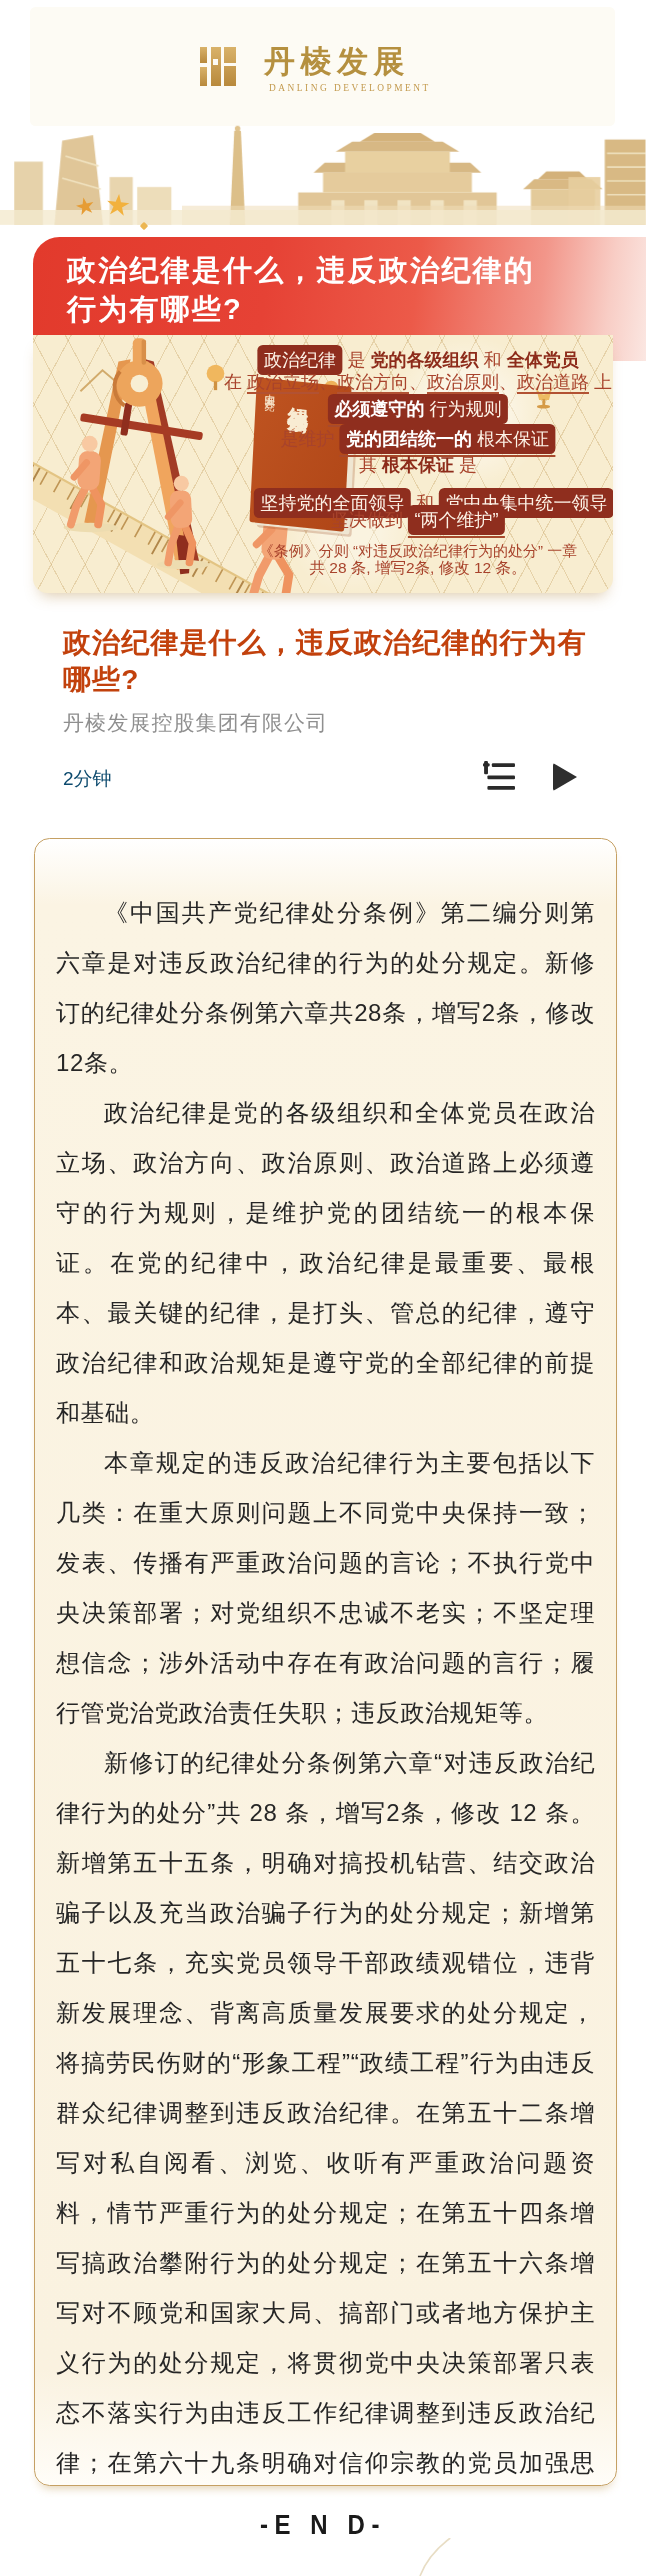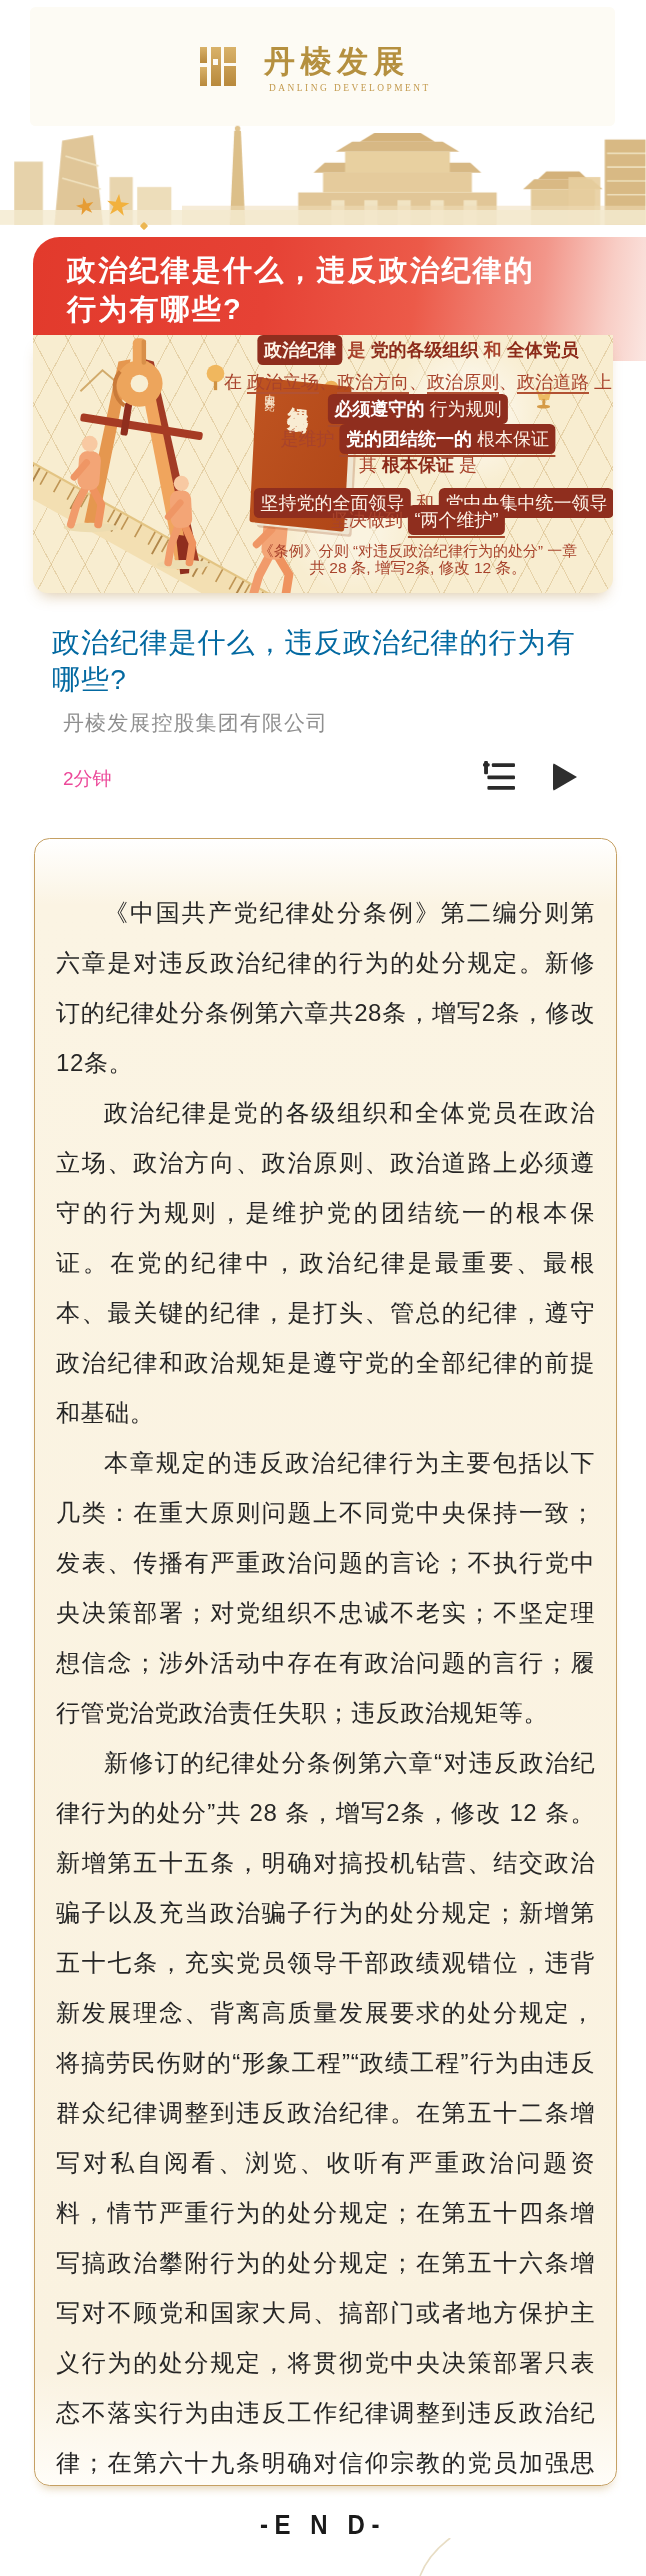--- a/index.html
+++ b/index.html
@@ -47,28 +47,28 @@
   .book-large{position:absolute;left:29px;top:10px;height:128px;writing-mode:vertical-rl;
               font-size:20.4px;font-weight:bold;color:#f9ecd3;letter-spacing:1.1px;}
   .igr{position:absolute;left:385px;transform:translateX(-50%);white-space:nowrap;z-index:3;
        color:#a8432c;font-size:18px;}
   .igr b{color:#8d2b1a;}
   .igbox{display:inline-block;background:#8f2e1e;color:#fdf3e7;border-radius:5.5px;
          padding:2.8px 6.6px;font-size:18px;}
   .igbox b{color:#ffffff;font-weight:bold;}
   .ulw{display:inline-block;border-bottom:2.2px solid #a84a2c;padding-bottom:1.7px;}
   .u{border-bottom:2.2px solid #b25233;padding-bottom:0;margin-top:36px;}
-  .igr1{top:0;font-weight:bold;} .igr2{top:35px;} .igr3{top:59px;} .igr4{top:89px;}
+  .igr1{top:10px;} .igr2{top:35px;} .igr3{top:59px;} .igr4{top:89px;}
   .igr5{top:118px;} .igr6{top:153px;padding-left:32px;} .igr7{top:170px;}
   .igr8{top:207px;font-size:15px;} .igr9{top:223px;font-size:15.5px;}
   
-  .article-title{position:absolute;left:52px;top:624px;width:526px;font-size:28px;font-weight:normal;
-                 color:#0369a1;line-height:37px;letter-spacing:1.1px;}
+  .article-title{position:absolute;left:63px;top:624px;width:526px;font-size:28px;font-weight:bold;
+                 color:#c2410c;line-height:37px;letter-spacing:1.1px;}
   .article-author{position:absolute;left:63px;top:709px;font-size:21px;color:#8f8f8f;letter-spacing:1.1px;}
-  .read-time{position:absolute;left:63px;top:766px;font-size:19px;color:#ec4899;}
+  .read-time{position:absolute;left:63px;top:766px;font-size:19px;color:#0c4a6e;}
   .icon-textset{position:absolute;left:483px;top:761px;width:32px;height:31px;cursor:pointer;}
   .icon-play{position:absolute;left:553px;top:763px;width:26.5px;height:28px;cursor:pointer;}
   .icon-play .tri{width:0;height:0;border-left:24px solid #2e2e2e;border-top:14px solid transparent;
                   border-bottom:14px solid transparent;border-radius:2.2px;}
   
   .card{position:absolute;left:34px;top:838px;width:583px;height:1648px;box-sizing:border-box;
         border:1.7px solid #c5a063;border-radius:15.5px;
         background:linear-gradient(180deg,#ffffff 0%,#fbf4e3 4%,#faf2e0 93%,#fffdf8 100%);
         box-shadow:0 6.6px 10px -5.5px rgba(190,150,80,.45);overflow:hidden;}
   .card-inner{padding:49px 21px 0 21px;}

